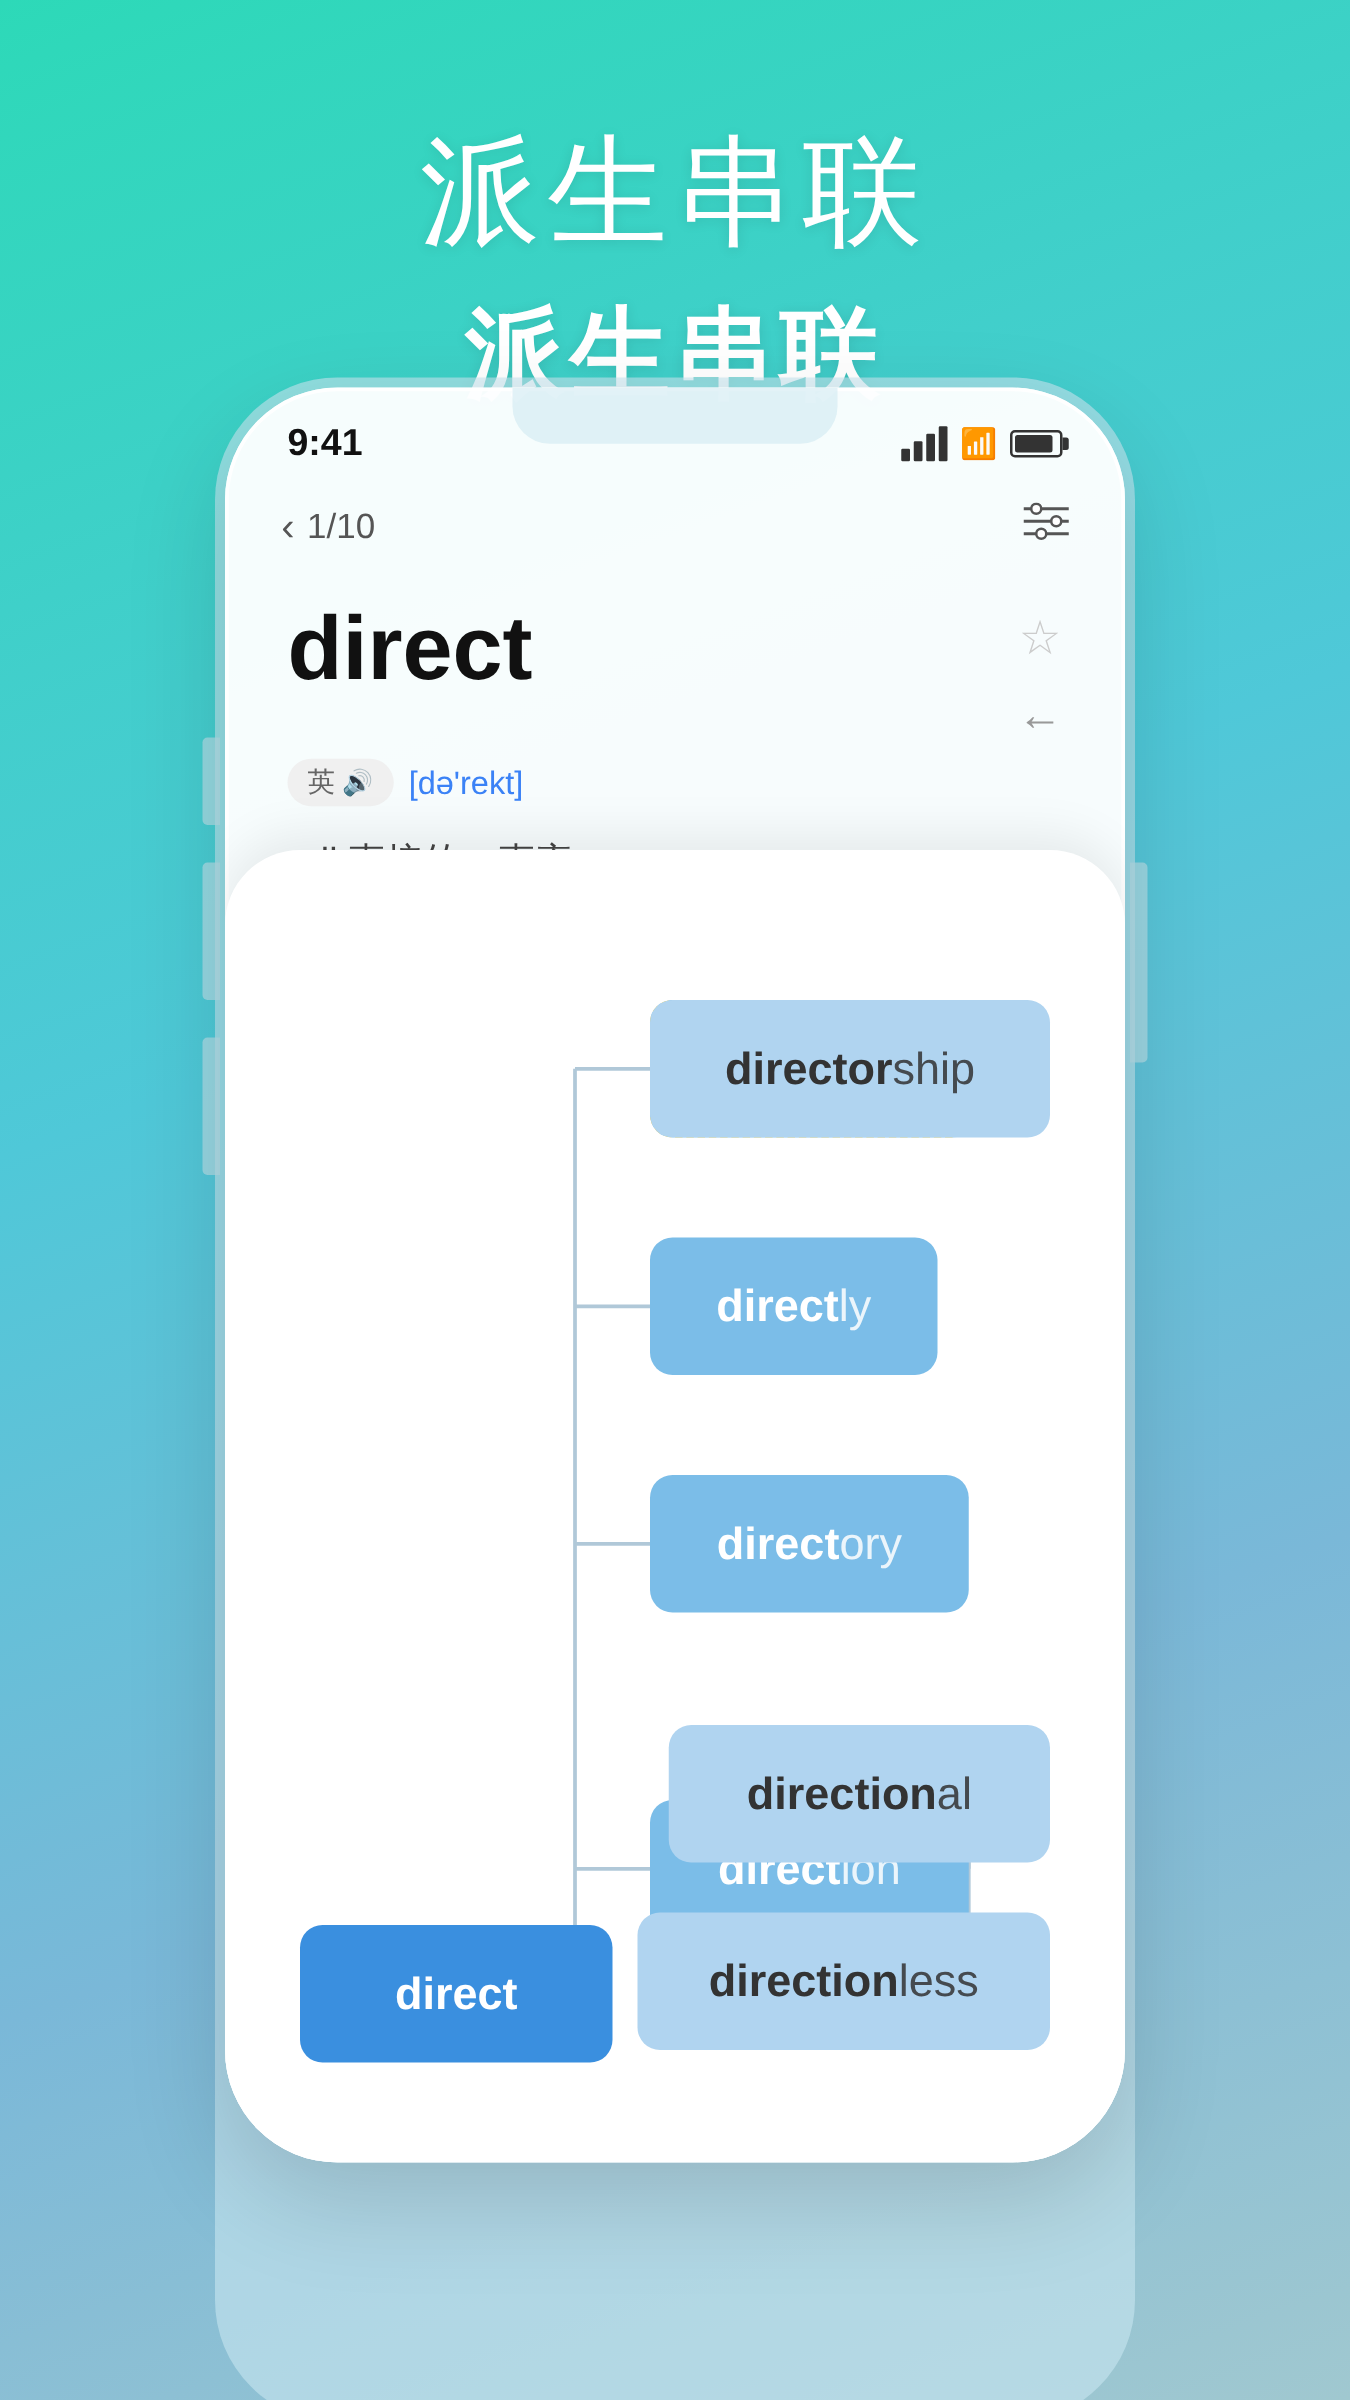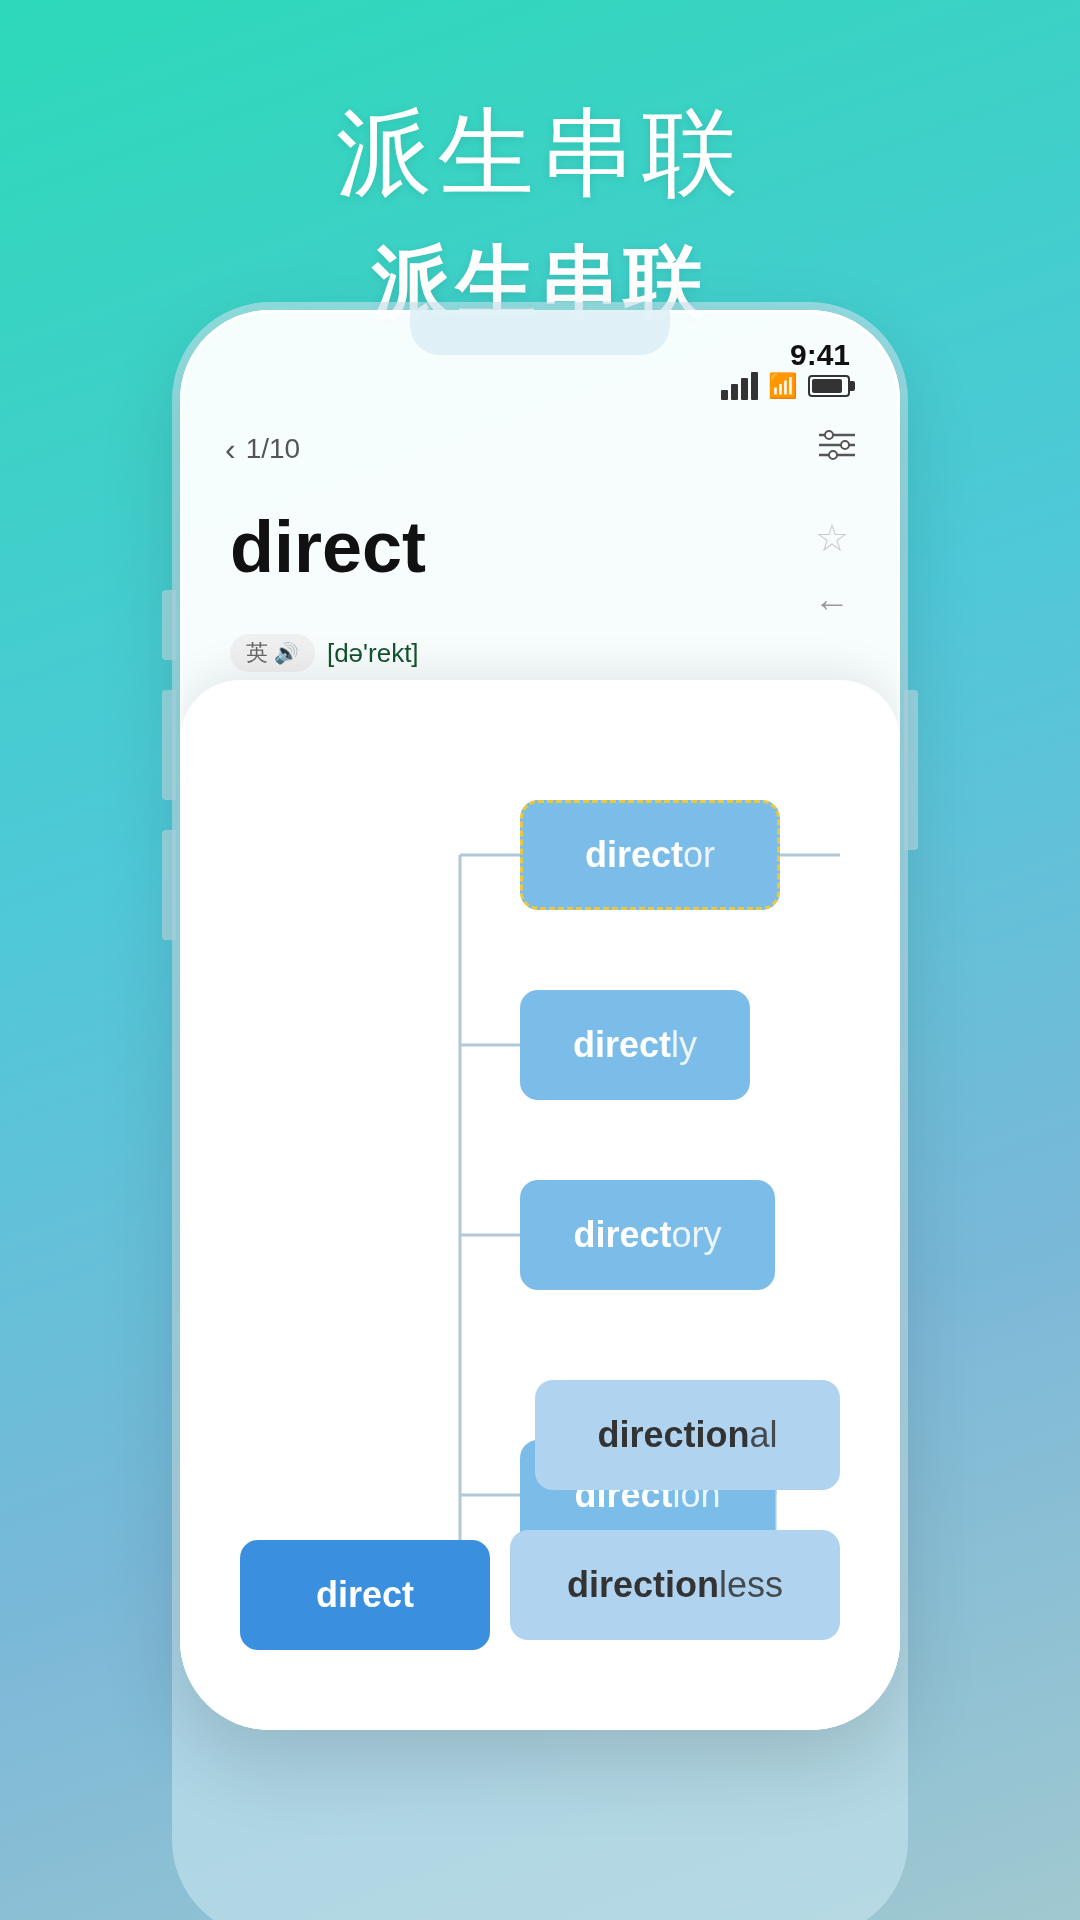--- a/index.html
+++ b/index.html
@@ -98,26 +98,25 @@
       width: 14px;
       height: 160px;
       background: rgba(180,220,230,0.7);
       border-radius: 0 4px 4px 0;
     }
 
     
     .status-bar {
       display: flex;
       justify-content: space-between;
-      align-items: flex-end;
+      align-items: center;
       padding: 28px 50px 10px;
       font-size: 26px;
       font-weight: 600;
       color: #111;
-      flex-direction: column;
     }
 
     .status-time { font-size: 30px; font-weight: 700; }
 
     .status-icons {
       display: flex;
       align-items: center;
       gap: 10px;
     }
 
@@ -193,21 +192,21 @@
       padding: 4px 16px;
       font-size: 22px;
       color: #666;
       display: flex;
       align-items: center;
       gap: 6px;
     }
 
     .phonetic-text {
       font-size: 26px;
-      color: #14532d;
+      color: #3b82f6;
     }
 
     .definition {
       margin-top: 24px;
       font-size: 30px;
       color: #444;
     }
 
     
     .tabs {
@@ -578,20 +577,26 @@
             <line x1="595" y1="815" x2="595" y2="755" stroke="#b0c8d8" stroke-width="3"></line>
           </svg>
 
           <div class="word-node node-director">
             <span class="node-word">
               <span class="node-bold">direct</span>
                 <span class="node-light">or</span>
             </span>
           </div>
 
+          <div class="word-node node-directorship">
+            <span class="node-word">
+              <span class="node-bold">director</span>
+                <span class="node-light">ship</span>
+            </span>
+          </div>
 
           <div class="word-node node-directly">
             <span class="node-word">
               <span class="node-bold">direct</span>
                 <span class="node-light">ly</span>
             </span>
           </div>
 
           <div class="word-node node-directory">
             <span class="node-word">

